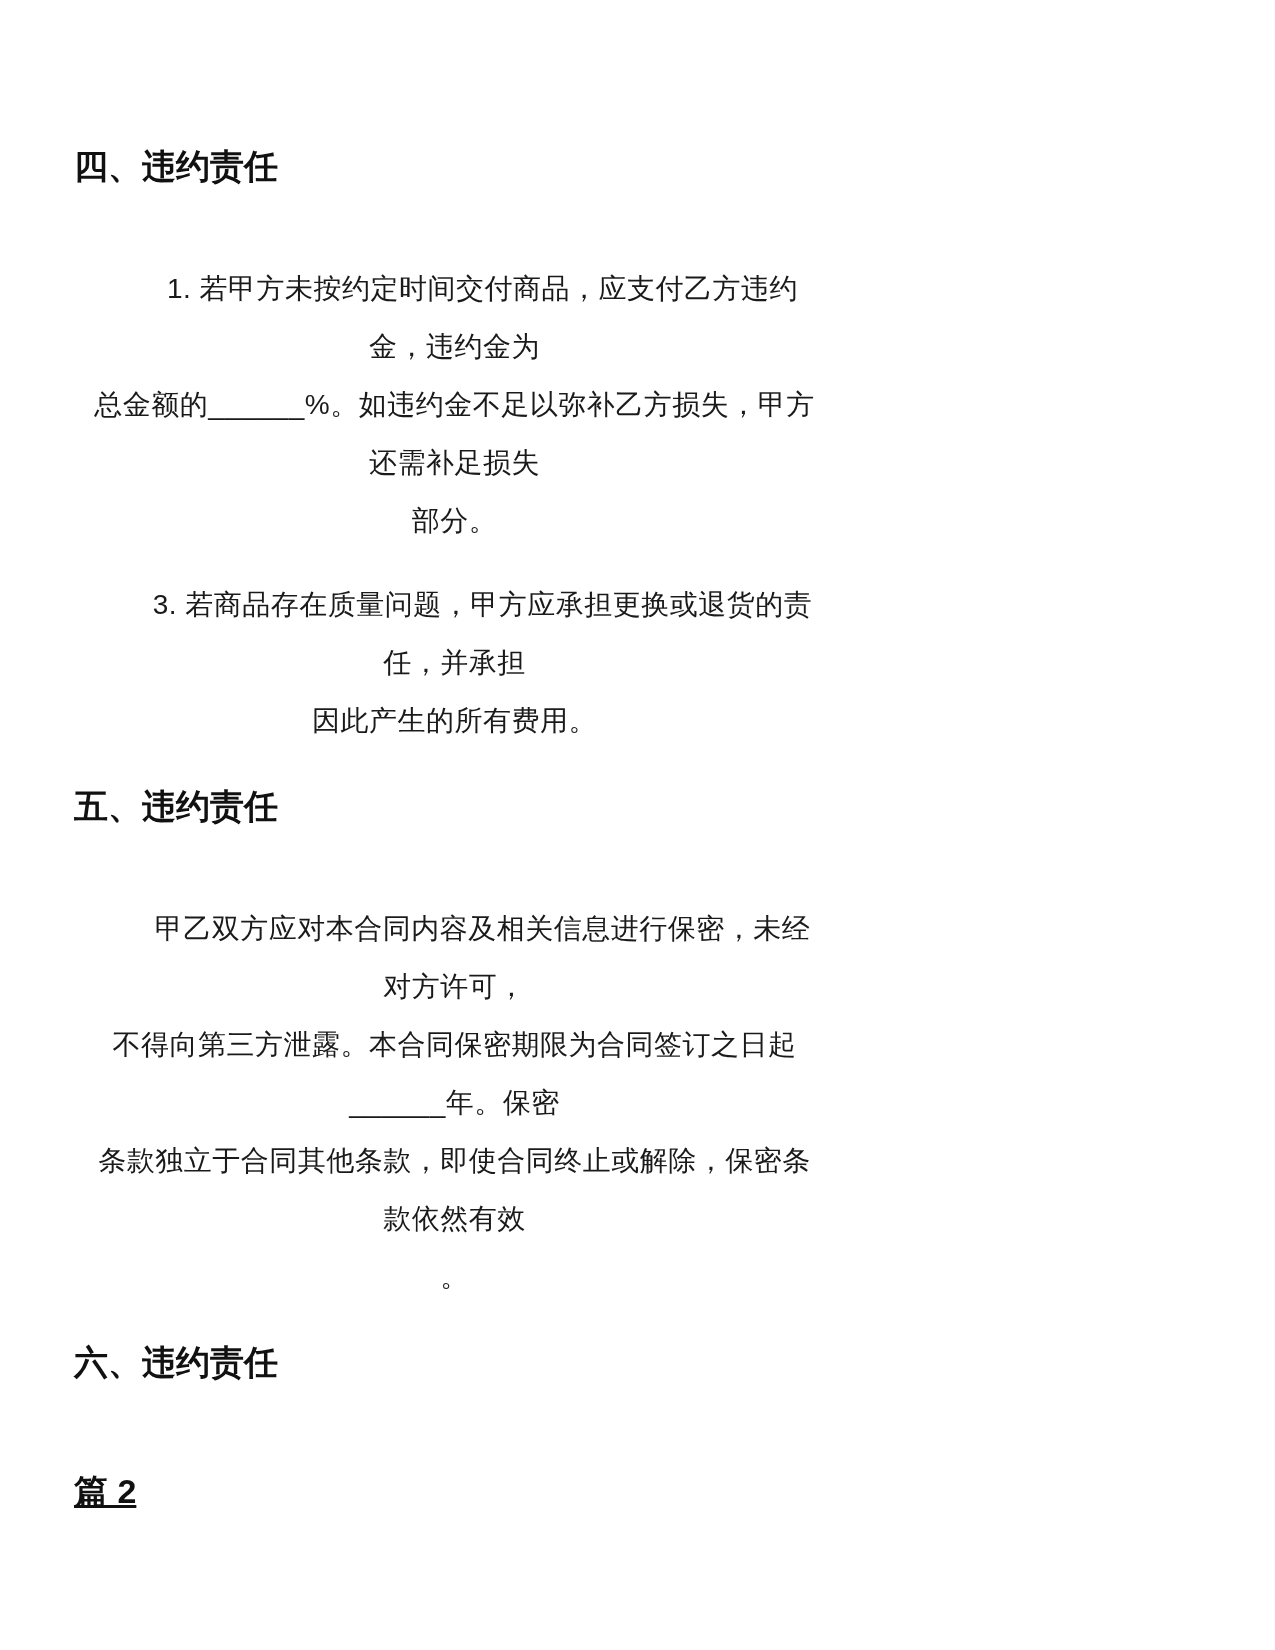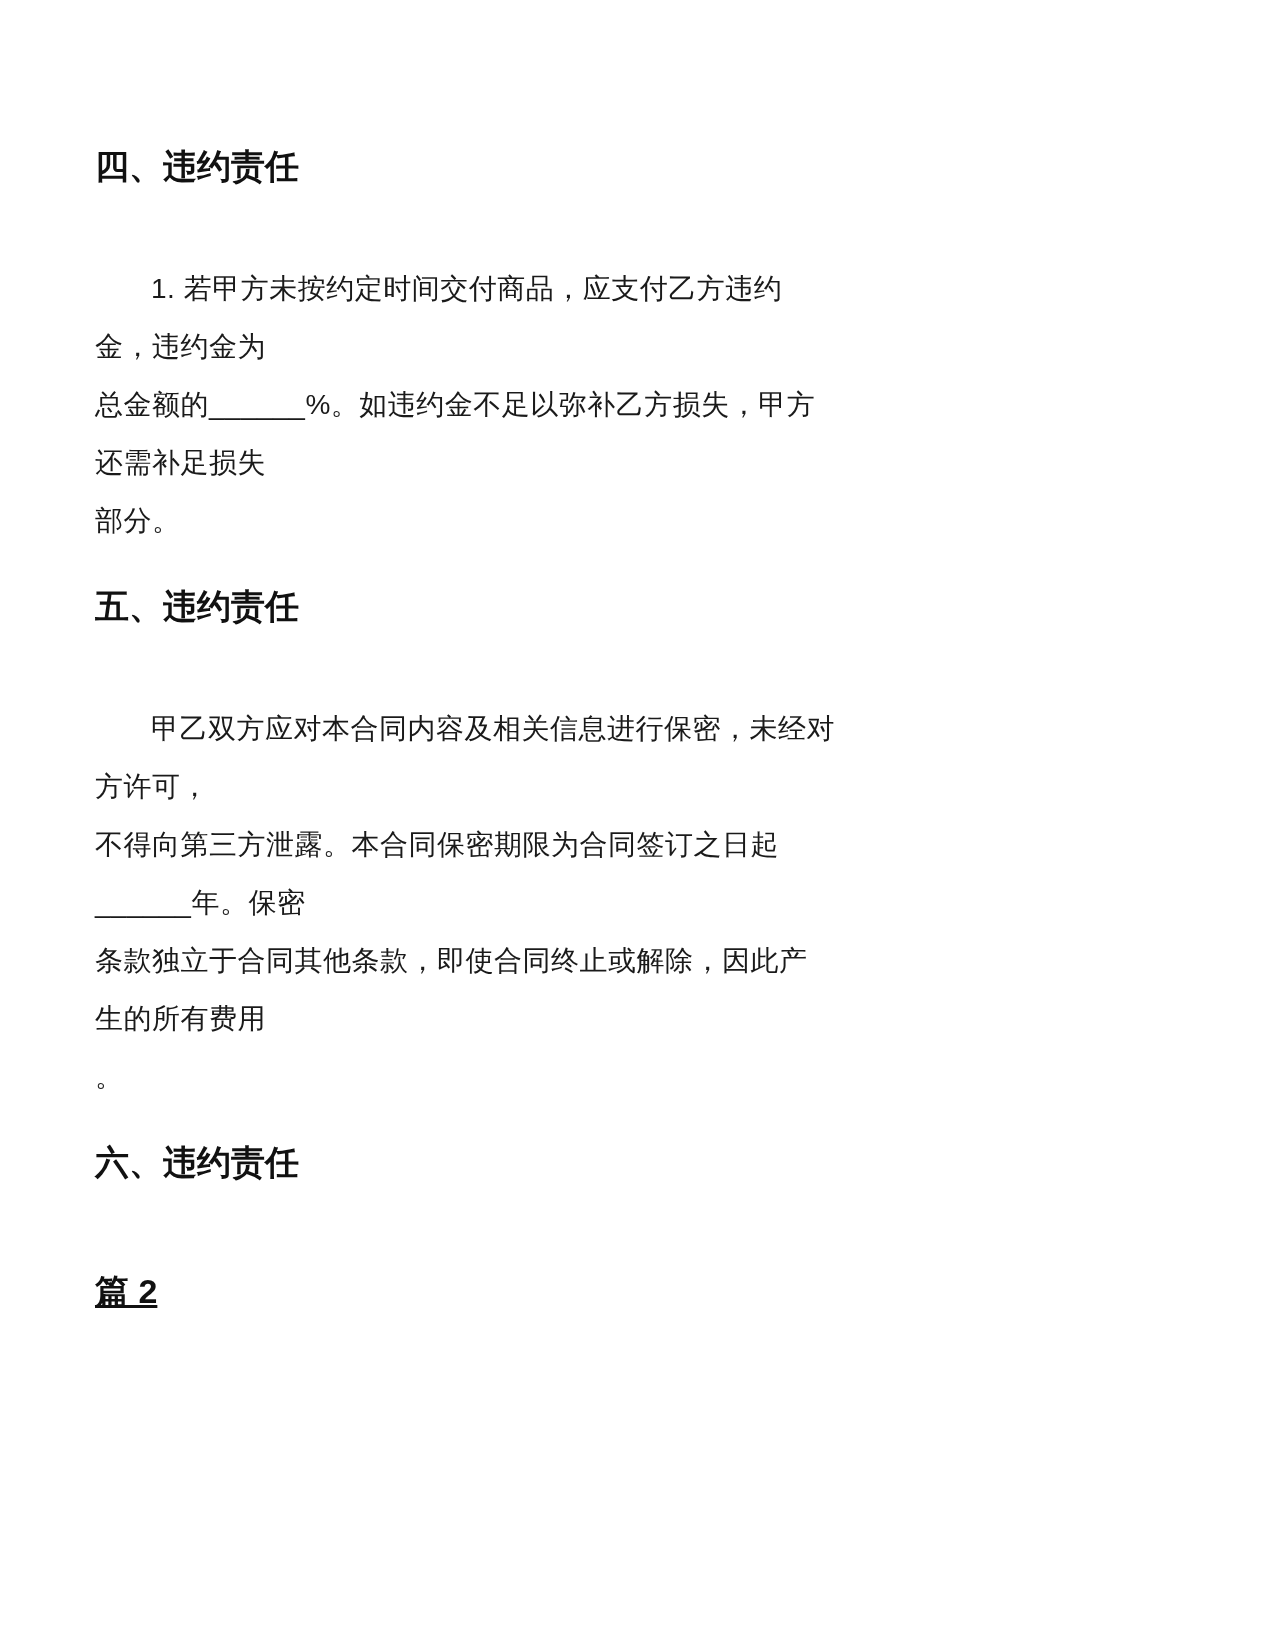--- a/index.html
+++ b/index.html
@@ -10,69 +10,72 @@
   body {
     font-family: "Liberation Sans", sans-serif;
     color: #1a1a1a;
   }
   .page {
     position: relative;
     width: 1025px;
     min-height: 1650px;
     box-sizing: border-box;
     background: #ffffff;
-    padding: 144px 190px 60px 95px;
+    padding: 144px 190px 60px 74px;
     overflow: hidden;
   }
   .sec-heading {
     font-size: 34px;
     line-height: 44px;
     font-weight: 700;
     color: #111111;
     margin: 34px 0 72px 0;
     white-space: pre-line;
   }
   .sec-heading.first {
     margin-top: 0;
   }
   .sec-heading.pian {
     margin-top: 85px;
     text-decoration: underline;
   }
   .body-para {
     font-size: 28px;
     line-height: 58px;
-    margin: 26px 0;
+    margin: 26px 12px;
     white-space: pre-line;   
     text-indent: 56px;       
     color: #1a1a1a;
     letter-spacing: 0.5px;
+    text-align: center;
   }
   .body-para.last {
     margin-top: 91px;
   }
 </style>
 </head>
 <body>
 
 <div class="page">
 
   <div class="sec-heading first">四、违约责任</div>
 
   <p class="body-para">1. 若甲方未按约定时间交付商品，应支付乙方违约金，违约金为
 总金额的______%。如违约金不足以弥补乙方损失，甲方还需补足损失
 部分。</p>
 
 
+  <p class="body-para">3. 若商品存在质量问题，甲方应承担更换或退货的责任，并承担
+因此产生的所有费用。</p>
 
   <div class="sec-heading">五、违约责任</div>
 
   <p class="body-para">甲乙双方应对本合同内容及相关信息进行保密，未经对方许可，
 不得向第三方泄露。本合同保密期限为合同签订之日起______年。保密
-条款独立于合同其他条款，即使合同终止或解除，因此产生的所有费用
+条款独立于合同其他条款，即使合同终止或解除，保密条款依然有效
 。</p>
 
   <div class="sec-heading">六、违约责任</div>
 
   <div class="sec-heading pian">篇 2</div>
 
 
 </div>
 
 </body></html>

